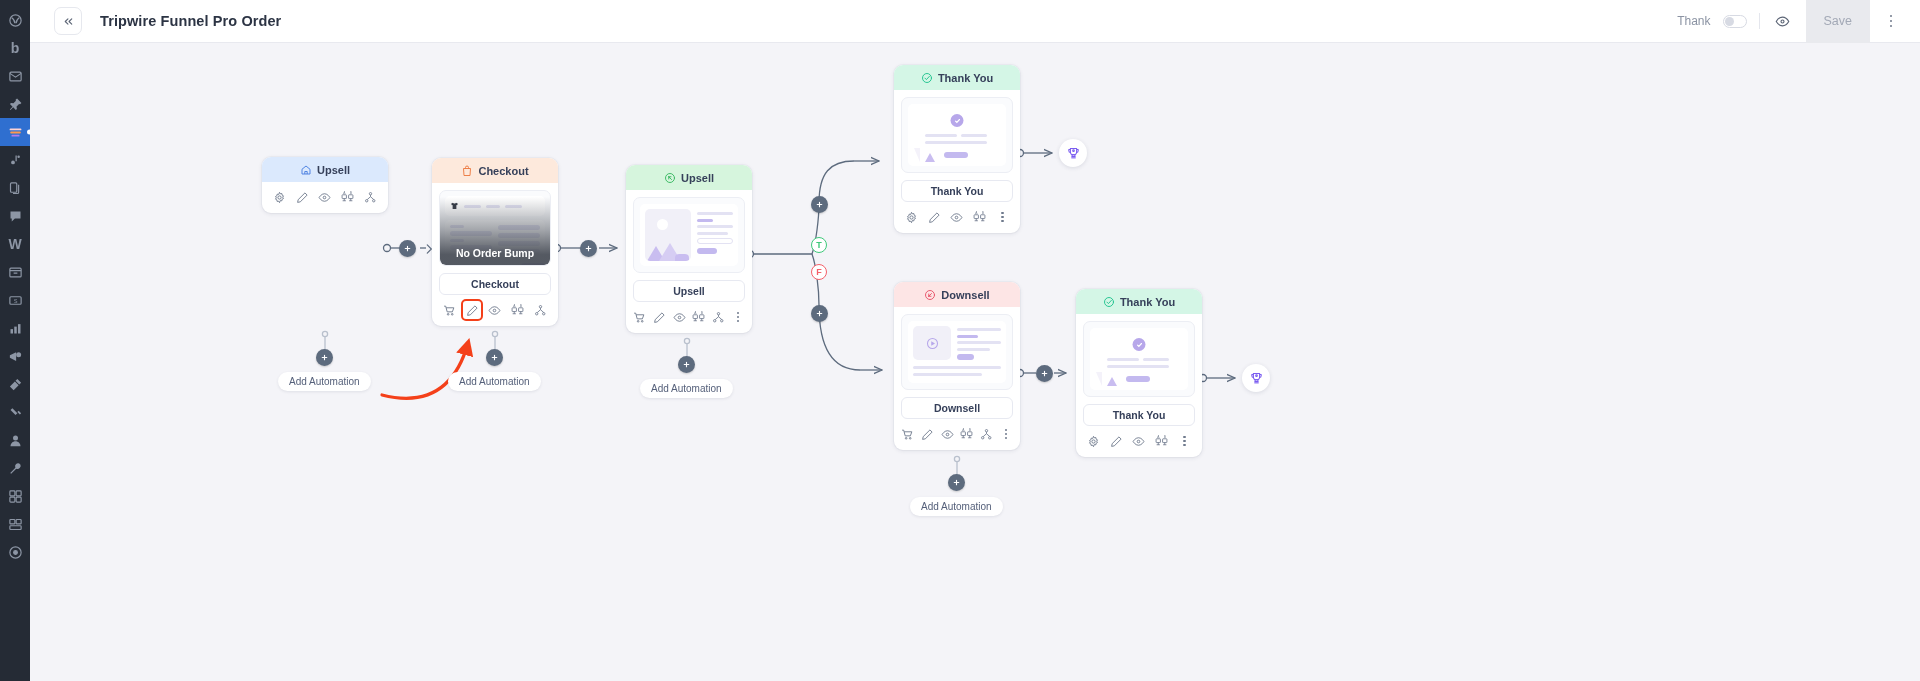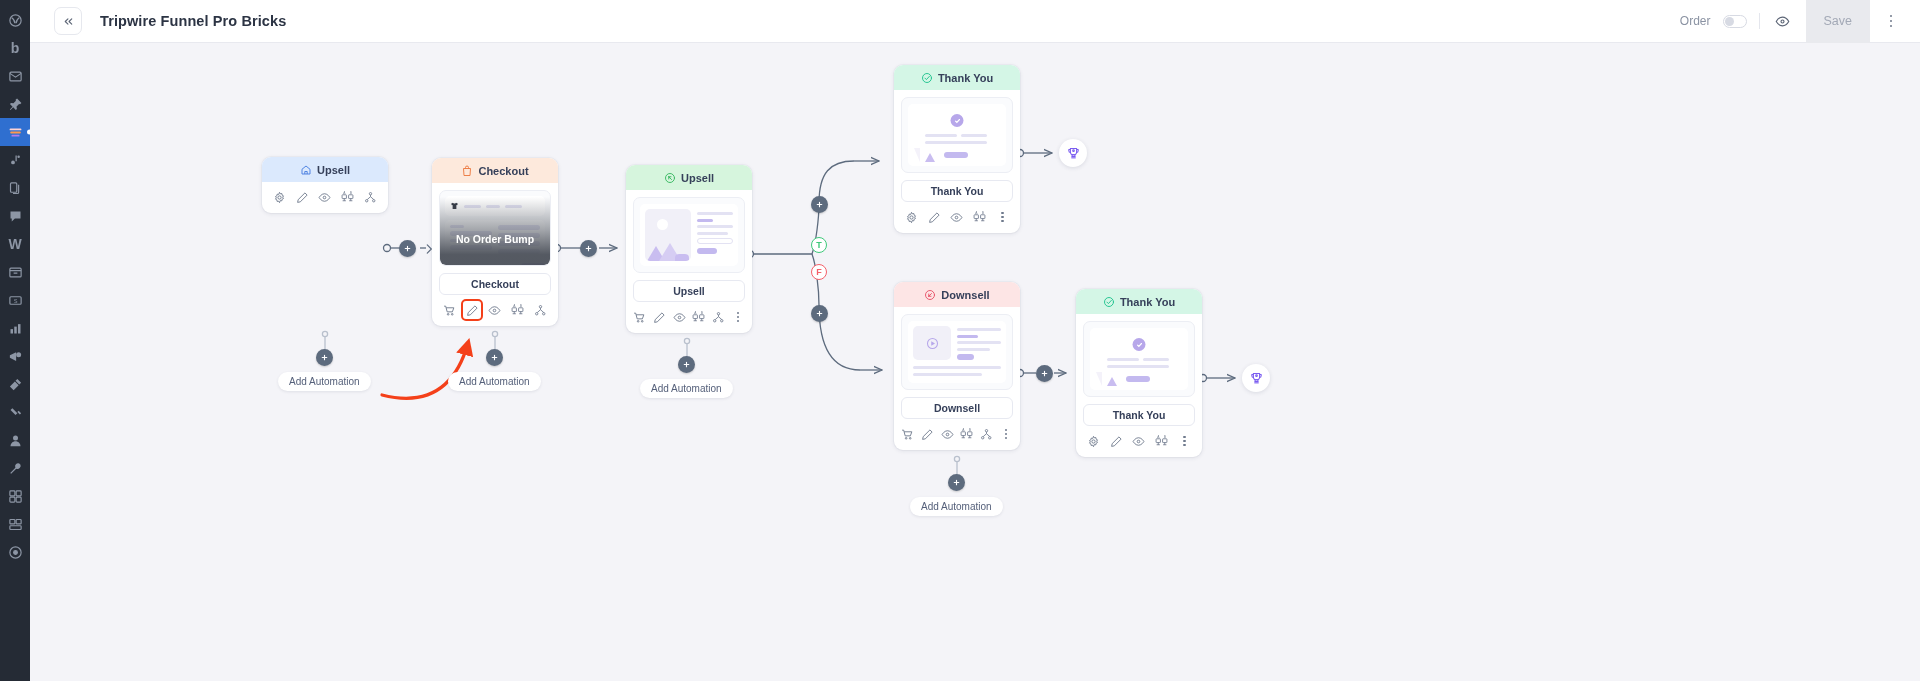--- a/index.html
+++ b/index.html
@@ -156,21 +156,21 @@
   .automation .auto-label {
     margin-top: 6px; background: #fff; border-radius: 11px;
     padding: 4px 11px; font-size: 10px; color: #55607a;
     box-shadow: 0 1px 3px rgba(40,50,80,.10); white-space: nowrap; cursor: pointer;
   }
 
   .no-bump-overlay {
     position: absolute; left:0; right:0; bottom:0; height: 100%;
     background: linear-gradient(to bottom, rgba(255,255,255,0) 8%, rgba(90,95,104,.55) 52%, rgba(72,77,86,.93) 86%);
     display: flex; align-items: flex-end; justify-content: center;
-    padding-bottom: 20px; border-radius: 5px;
+    padding-bottom: 6px; border-radius: 5px;
   }
   .no-bump-overlay span { color:#fff; font-size:10.5px; font-weight:700; }
 </style>
 </head>
 <body>
 
 <div id="app">
 
   <div id="rail">
     <div class="rail-item">
@@ -291,23 +291,23 @@
         </svg>
     </div>
   </div>
 
   <div id="topbar">
     <div id="collapse-btn">
       <svg viewBox="0 0 24 24" fill="none" stroke="currentColor" stroke-width="2" stroke-linecap="round" stroke-linejoin="round" width="13" height="13">
           <path d="M11 17l-5-5 5-5M18 17l-5-5 5-5"></path>
         </svg>
     </div>
-    <div id="page-title">Tripwire Funnel Pro Bricks</div>
+    <div id="page-title">Tripwire Funnel Pro Order</div>
     <div id="topbar-right">
-      <span class="stats-label">Order</span>
+      <span class="stats-label">Thank</span>
       <div class="toggle">
           <span class="knob"></span>
         </div>
       <div class="vdiv"></div>
       <div class="icon-btn">
         <svg viewBox="0 0 24 24" fill="none" stroke="currentColor" stroke-width="1.8">
             <path d="M2 12s4-7 10-7 10 7 10 7-4 7-10 7-10-7-10-7z"></path>
             <circle cx="12" cy="12" r="2.4"></circle>
           </svg>
       </div>

